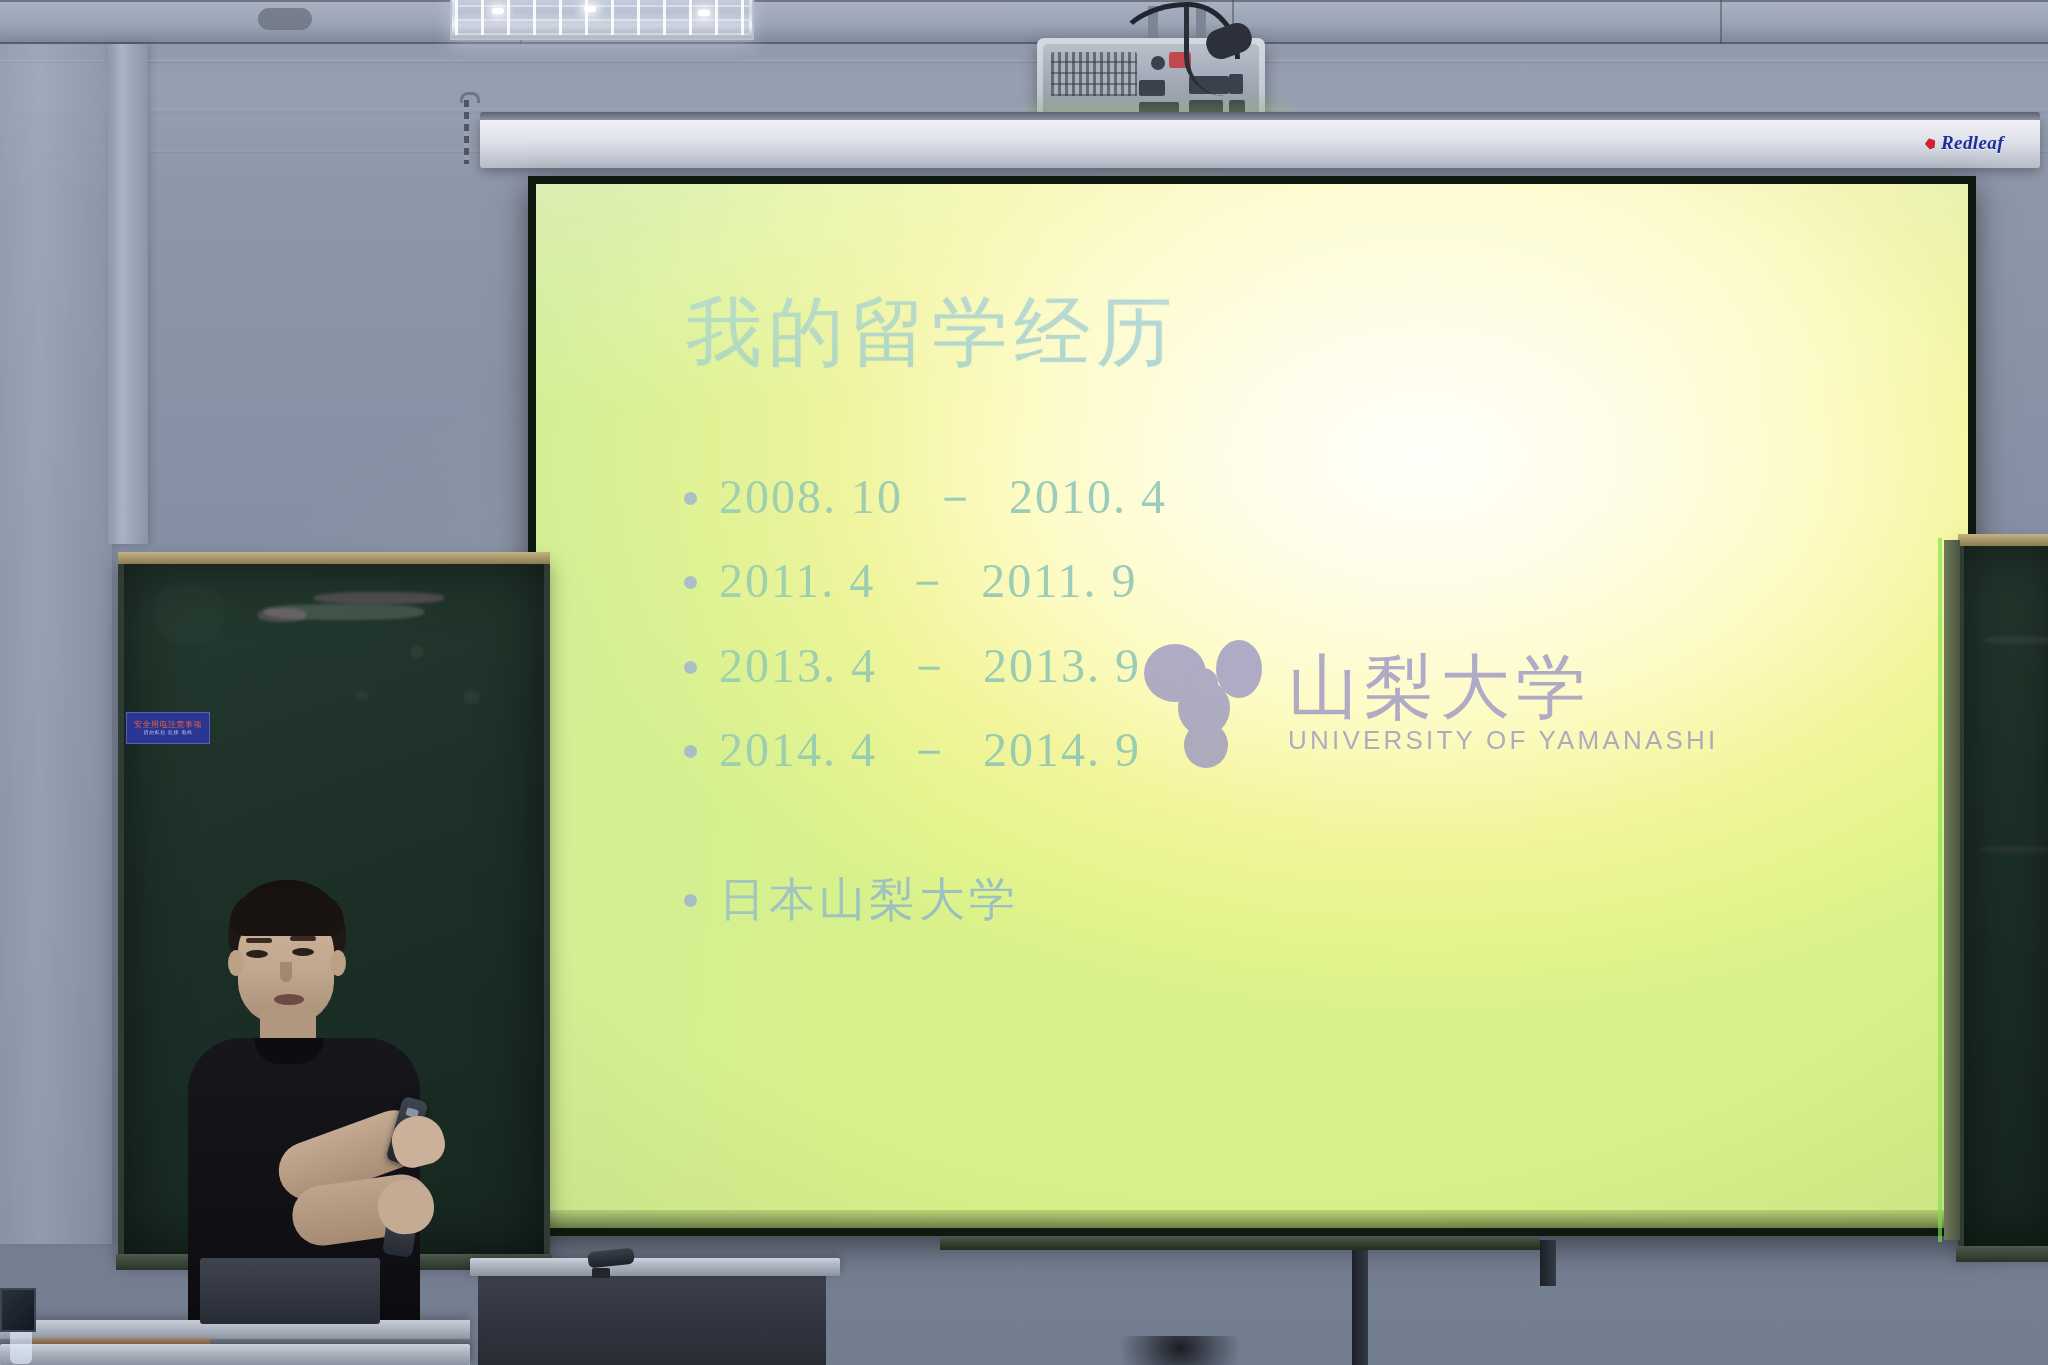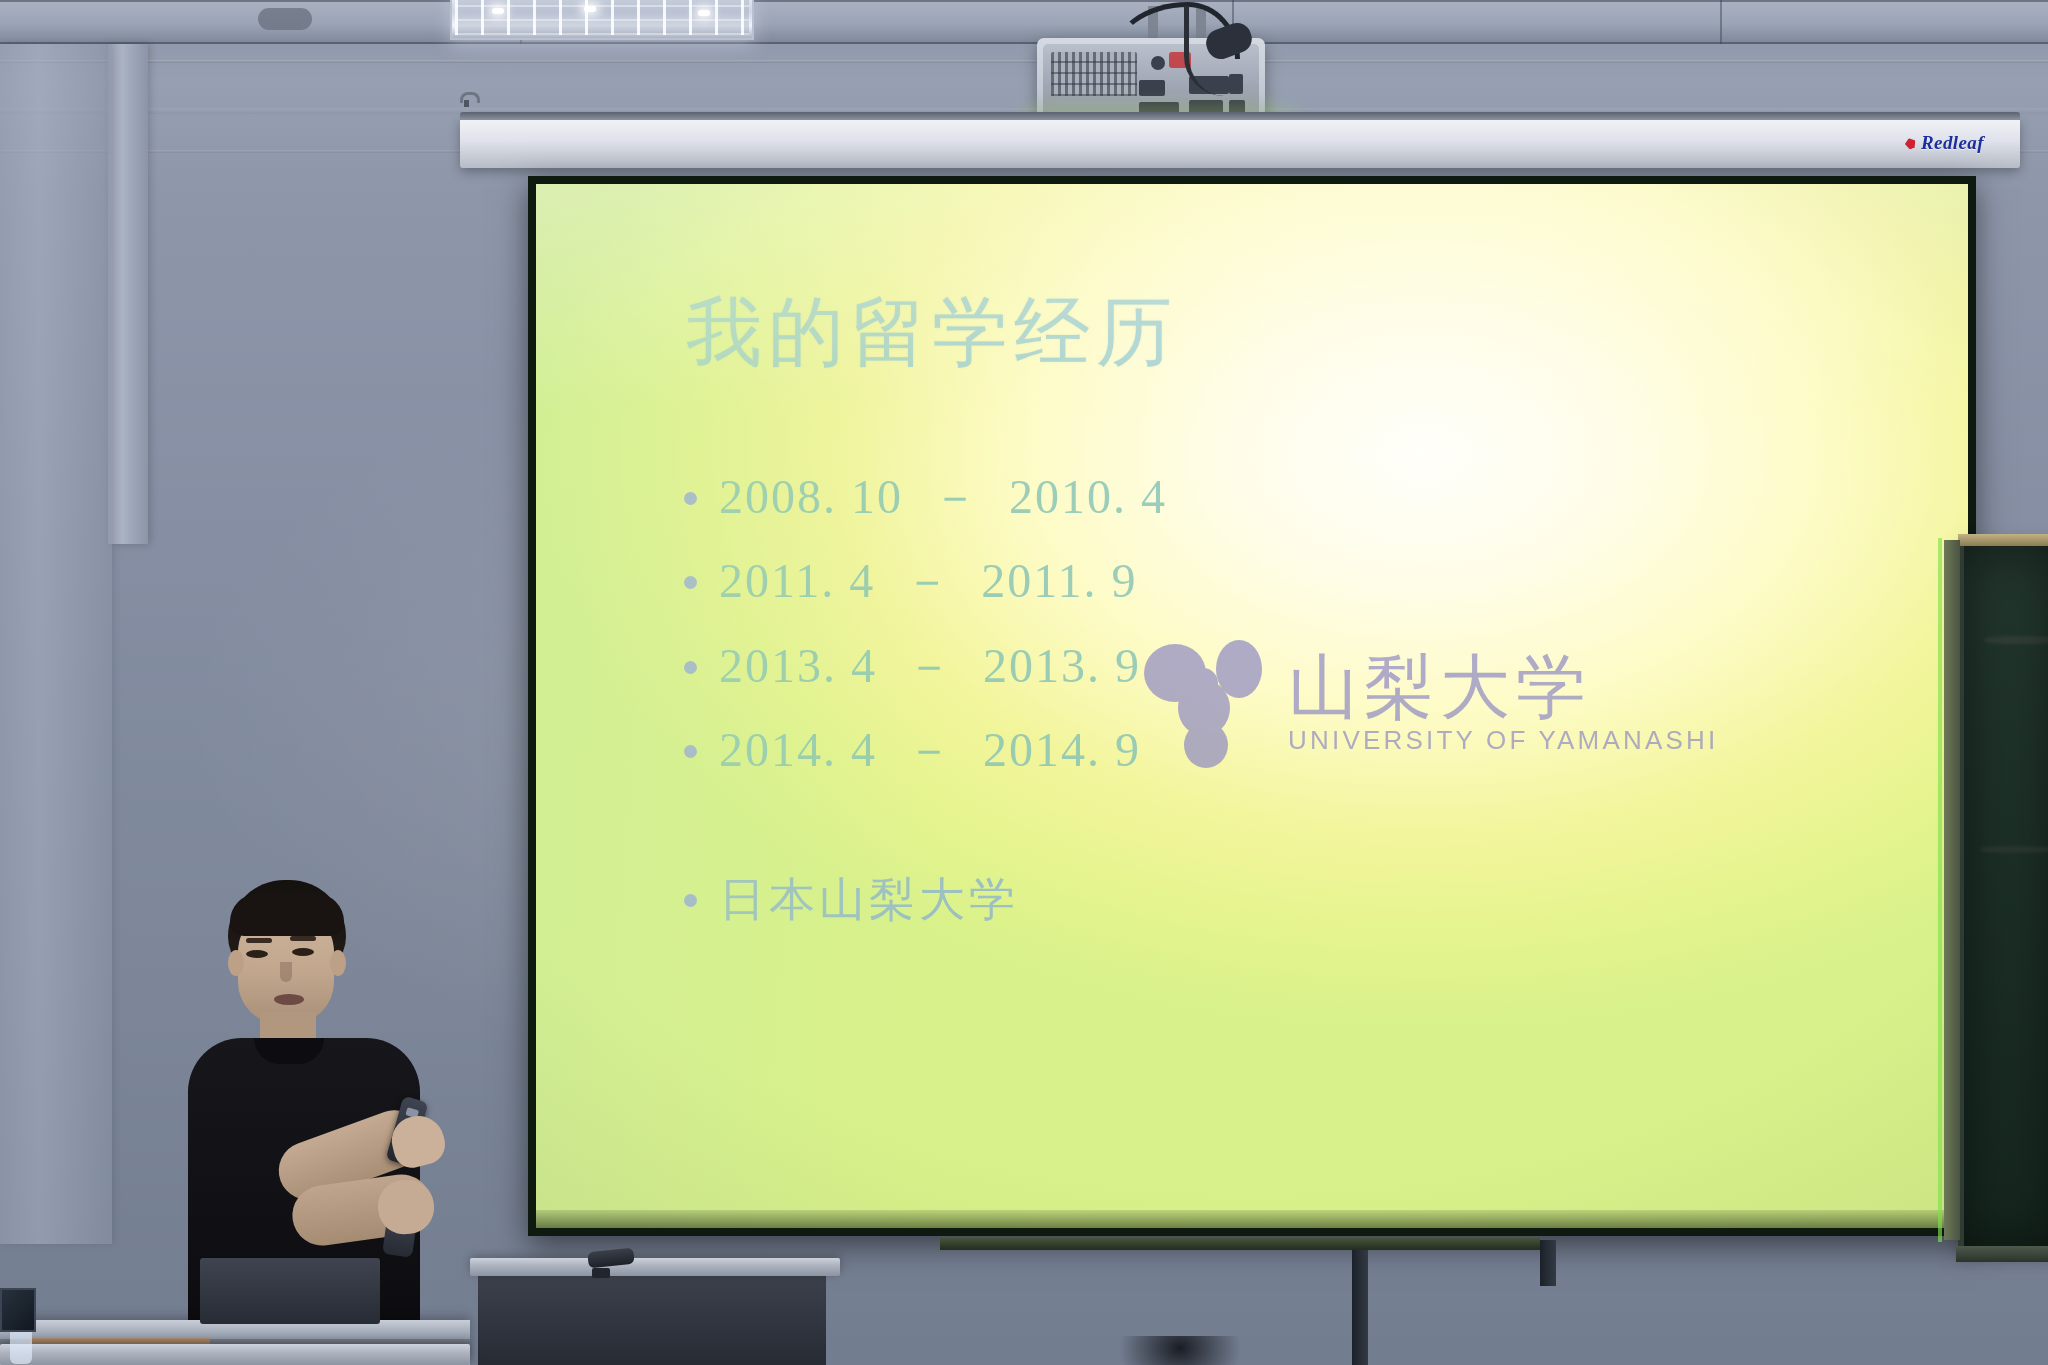--- a/index.html
+++ b/index.html
@@ -114,20 +114,21 @@
     background:radial-gradient(ellipse at center, rgba(170,235,70,.55), rgba(170,235,70,0) 70%);
     filter:blur(3px);
   }
 
   
   .valance{
     position:absolute;
     background:linear-gradient(180deg,#f2f3f6 0%,#dfe2ea 45%,#b6bcc8 100%);
     border-radius:3px;
     box-shadow:0 4px 12px rgba(0,0,0,.3);
+    margin-left:20px;
   }
   .valance-top{
     position:absolute;left:0;top:-6px;width:100%;height:8px;
     background:linear-gradient(180deg,#5a6272,#8b92a0);
     border-radius:3px 3px 0 0;
   }
   .redleaf{
     position:absolute;right:36px;top:50%;transform:translateY(-50%);
     display:flex;align-items:center;gap:5px;
   }
@@ -527,20 +528,35 @@
           </div>
         </div>
 
       </div>
 
       <div class="screen-vignette"></div>
       <div class="screen-bottomedge"></div>
     </div>
   </div>
 
+  <div class="board" style="left:118px;top:558px;width:420px;height:690px;">
+    <div class="board-frame-top"></div>
+    <div class="chalk" style="left:140px;top:40px;width:160px;height:16px;"></div>
+    <div class="chalk chalk-pink" style="left:190px;top:28px;width:130px;height:12px;"></div>
+    <div class="chalk chalk-pink" style="left:134px;top:44px;width:48px;height:14px;"></div>
+    <div class="chalk" style="left:30px;top:20px;width:70px;height:60px;opacity:.10;"></div>
+    <div class="chalk" style="left:286px;top:82px;width:14px;height:12px;opacity:.35;"></div>
+    <div class="chalk" style="left:340px;top:126px;width:16px;height:14px;opacity:.3;"></div>
+    <div class="chalk" style="left:232px;top:126px;width:12px;height:10px;opacity:.25;"></div>
+    <div class="board-sticker" style="left:2px;top:148px;width:82px;height:30px;">
+      <div class="l1">安全用电注意事项</div>
+      <div class="l2">切勿私拉 乱接 电线</div>
+    </div>
+    <div class="board-tray"></div>
+  </div>
 
   <div class="board" style="left:1958px;top:540px;width:92px;height:700px;">
     <div class="board-frame-top"></div>
     <div class="chalk chalk-pink" style="left:20px;top:90px;width:70px;height:8px;opacity:.35;"></div>
     <div class="chalk chalk-pink" style="left:16px;top:300px;width:70px;height:7px;opacity:.3;"></div>
     <div class="board-tray"></div>
   </div>
   <div class="mark" style="left:1944px;top:540px;width:16px;height:700px;background:linear-gradient(90deg,#6f7a58,#4a5340);"></div>
   <div class="mark" style="left:1938px;top:538px;width:4px;height:704px;background:#7fe04a;opacity:.65;"></div>
 

